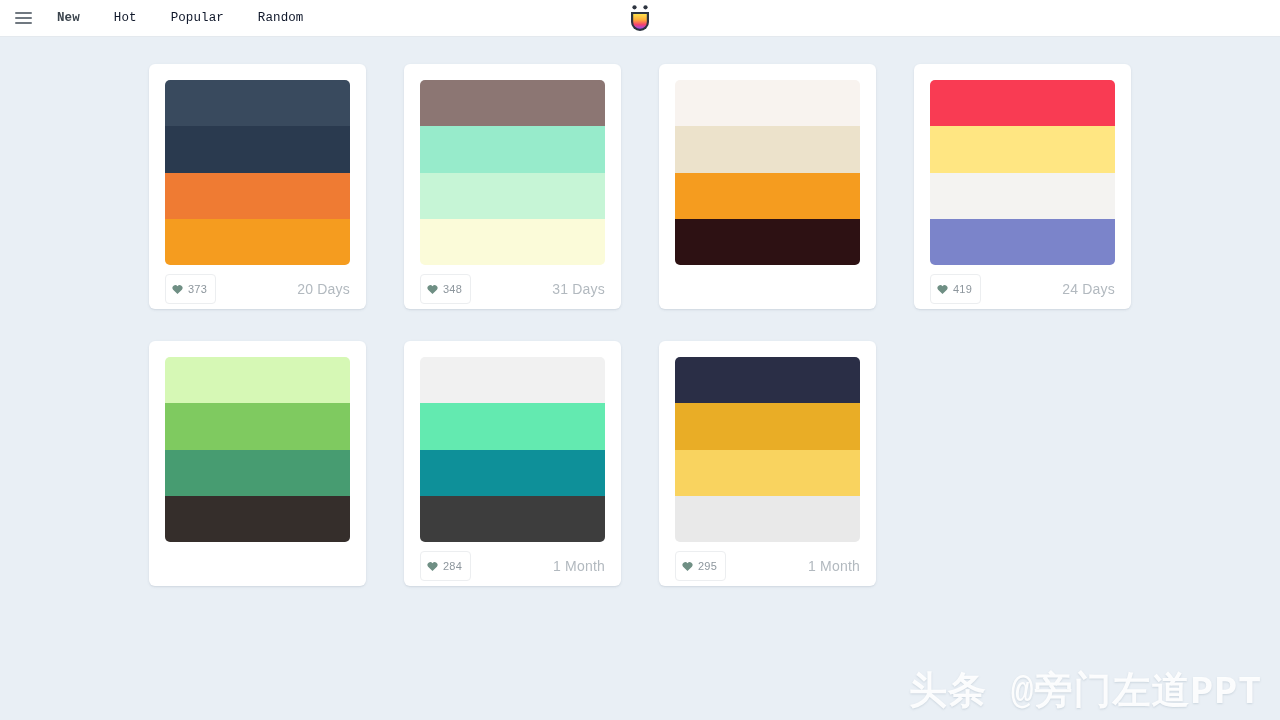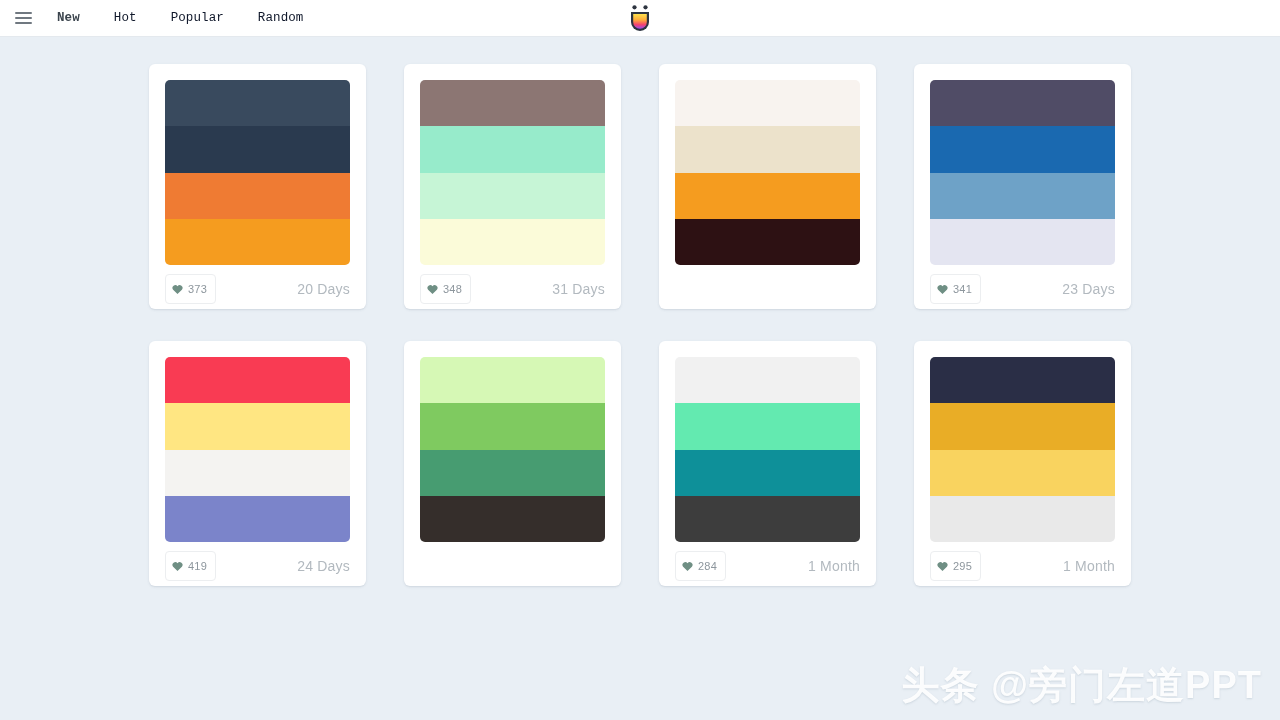--- a/index.html
+++ b/index.html
@@ -121,28 +121,28 @@
     font-size: 14px;
     color: #b2b9bf;
     letter-spacing: .2px;
     white-space: nowrap;
   }
 
   
   .watermark {
     position: absolute;
     right: 18px;
-    bottom: 16px;
+    bottom: 8px;
     font-size: 38px;
     font-weight: 700;
     color: rgba(255,255,255,.92);
     letter-spacing: 1px;
     text-shadow: 0 1px 2px rgba(150,165,180,.35);
     user-select: none;
-    font-family: Liberation Sans, sans-serif;
+    font-family: Liberation Mono, monospace;
     line-height: 1;
   }
 </style>
 </head>
 <body>
 
 <div class="navbar">
   <div class="hamburger">
     <span></span>
     <span></span>
@@ -218,39 +218,20 @@
 
   <div class="card">
     <div class="palette">
       <div class="swatch" style="background: rgb(248, 243, 239);"></div>
       <div class="swatch" style="background: rgb(236, 226, 203);"></div>
       <div class="swatch" style="background: rgb(245, 156, 31);"></div>
       <div class="swatch" style="background: rgb(45, 17, 19);"></div>
     </div>
   </div>
 
-  <div class="card">
-    <div class="palette">
-      <div class="swatch" style="background: rgb(80, 76, 102);"></div>
-      <div class="swatch" style="background: rgb(26, 105, 176);"></div>
-      <div class="swatch" style="background: rgb(110, 162, 199);"></div>
-      <div class="swatch" style="background: rgb(228, 229, 241);"></div>
-    </div>
-    <div class="card-footer">
-      <div class="like-btn">
-        <span class="heart">
-          <svg width="11" height="11" viewBox="0 0 16 16">
-              <path d="M8 14.5 1.6 8.2A4 4 0 0 1 8 3.2a4 4 0 0 1 6.4 5z" fill="#6f8f84"></path>
-            </svg>
-        </span>
-        <span class="like-count">341</span>
-      </div>
-      <div class="age">23 Days</div>
-    </div>
-  </div>
 
   <div class="card">
     <div class="palette">
       <div class="swatch" style="background: rgb(249, 59, 83);"></div>
       <div class="swatch" style="background: rgb(255, 230, 130);"></div>
       <div class="swatch" style="background: rgb(244, 243, 241);"></div>
       <div class="swatch" style="background: rgb(123, 132, 202);"></div>
     </div>
     <div class="card-footer">
       <div class="like-btn">

